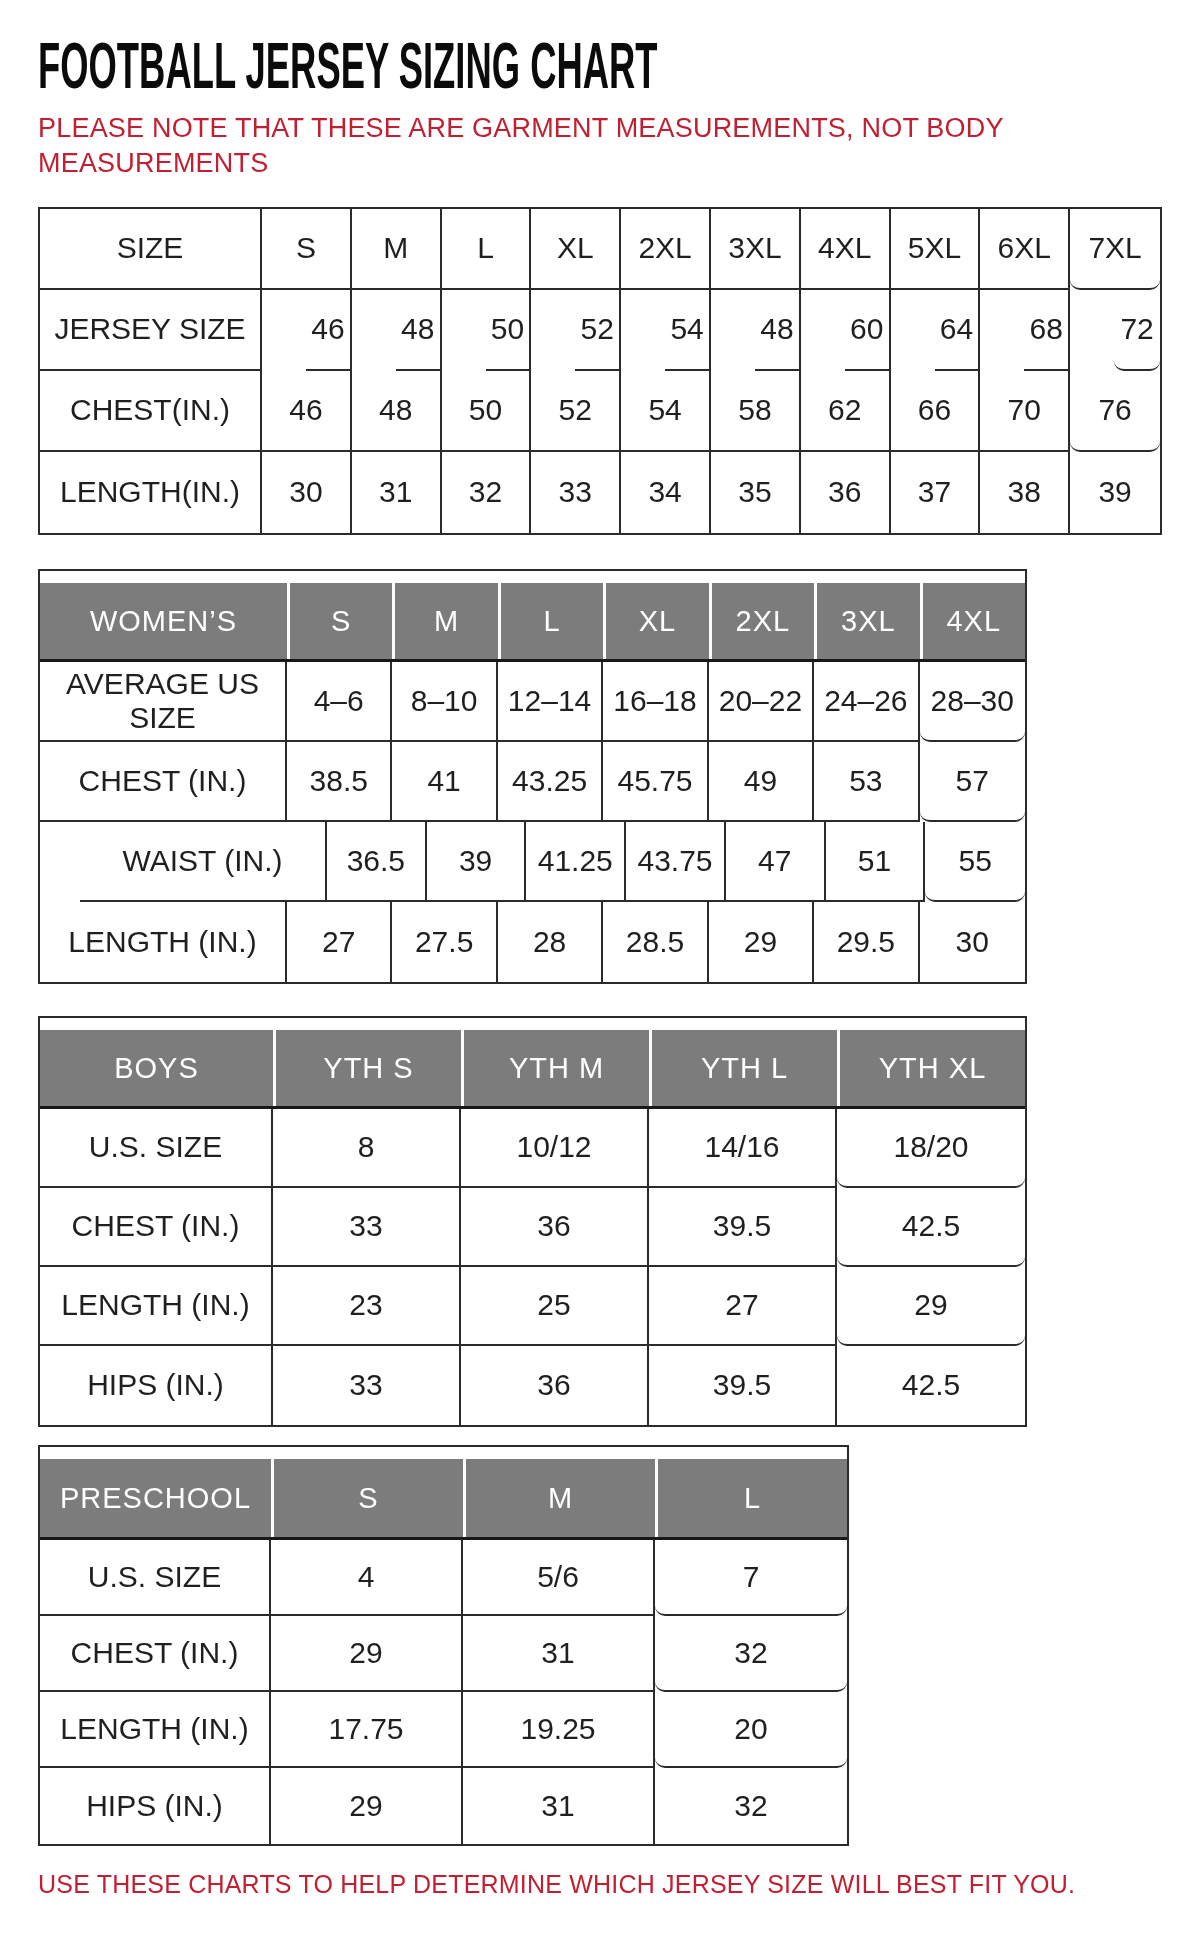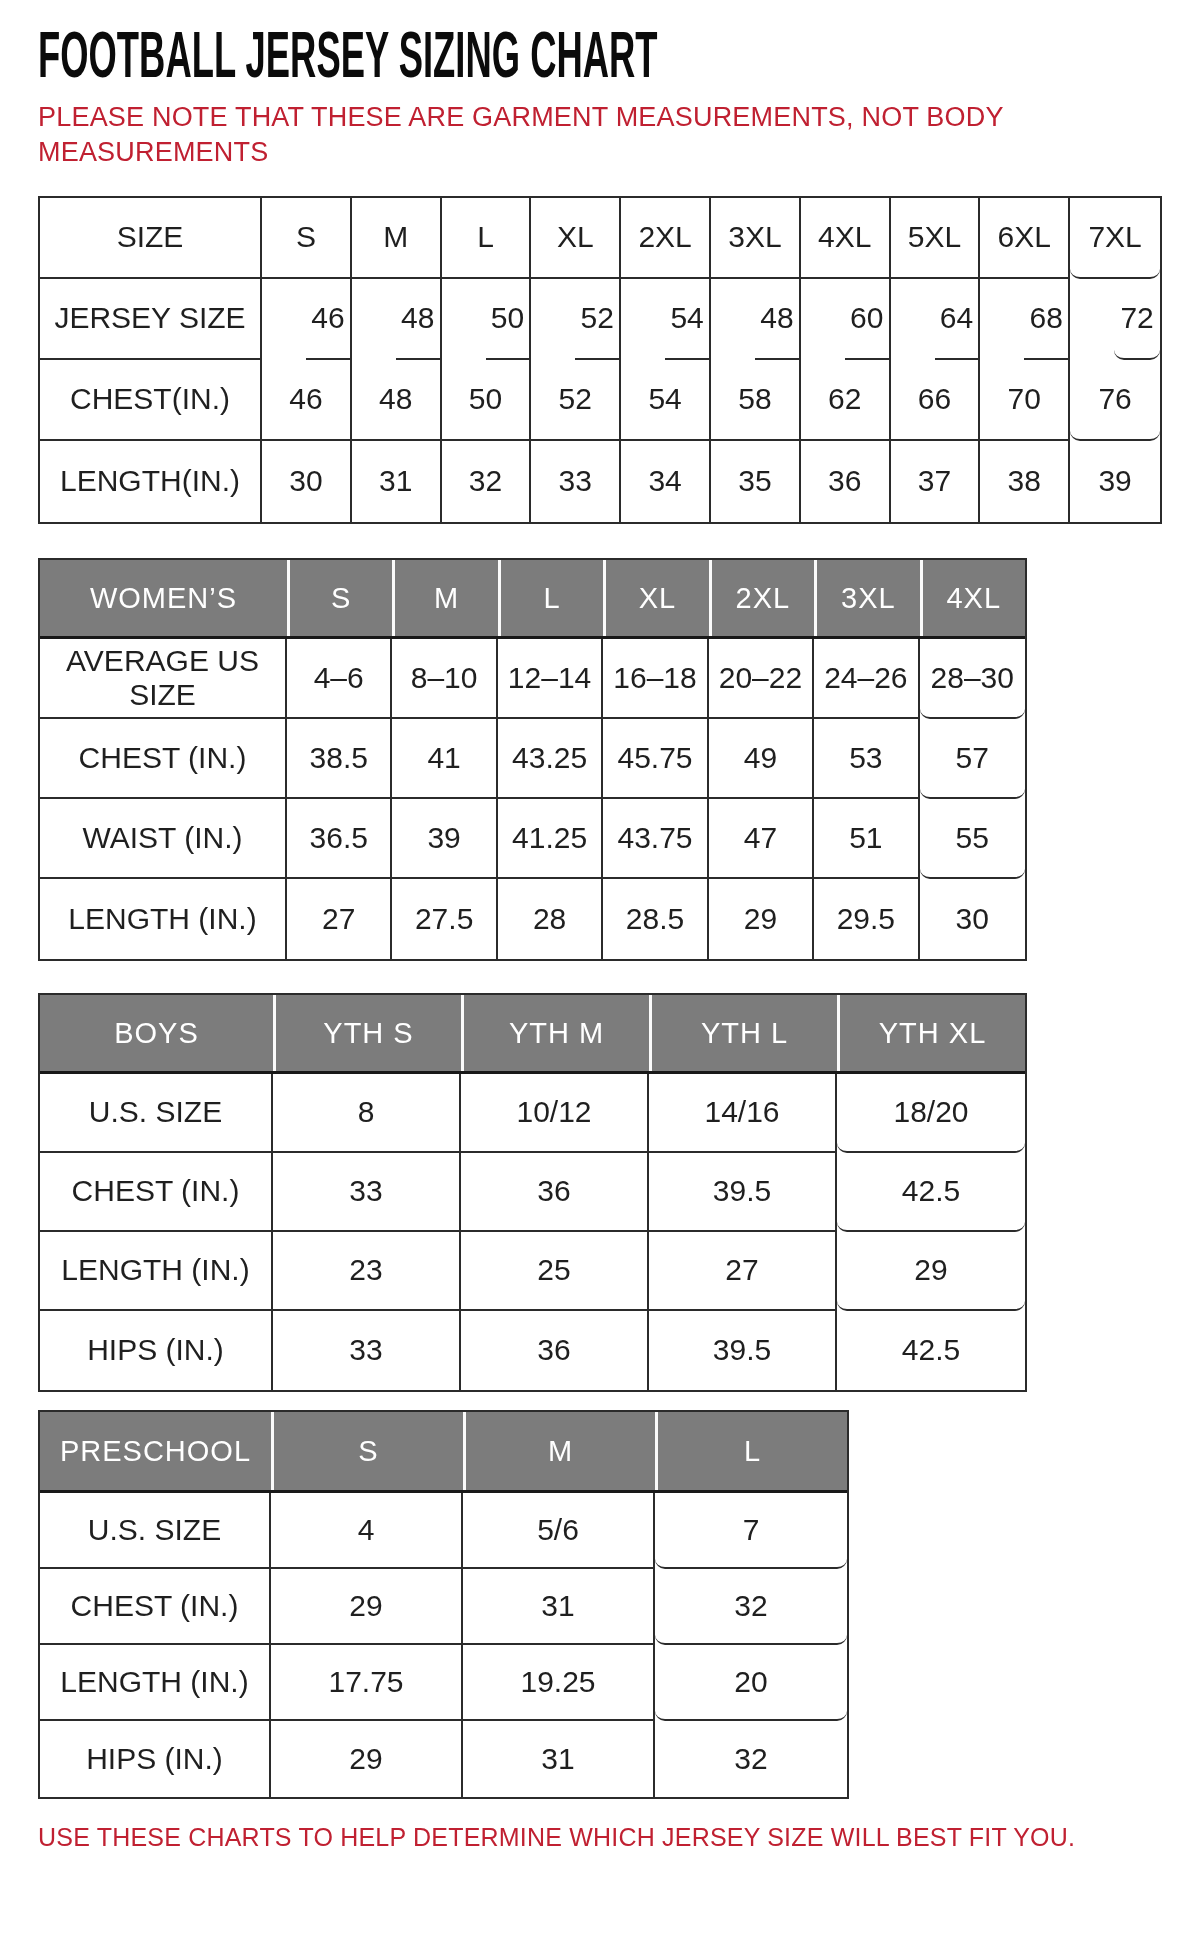--- a/index.html
+++ b/index.html
@@ -3,21 +3,21 @@
 <meta charset="utf-8">
 <style>
   html, body { margin: 0; padding: 0; background: #ffffff; }
   body {
     width: 1200px; height: 1942px;
     box-sizing: border-box;
     font-family: "Liberation Sans", sans-serif;
     color: #1f1f1f;
     overflow: hidden;
   }
-  .page { padding: 22px 38px 0 38px; }
+  .page { padding: 33px 38px 0 38px; }
 
   
   .title {
     margin: 0 0 0 0;
     height: 64px;
     overflow: visible;
   }
   .title span {
     display: inline-block;
     font-size: 65px;
@@ -49,20 +49,21 @@
   .grid > div { min-width: 0; }
 
   .hrow { border-bottom: 3px solid #181818; }
   .hcell {
     height: var(--hh);
     background: #7c7c7c;
     color: #ffffff;
     display: flex; align-items: center; justify-content: center;
     font-size: 29px;
     letter-spacing: 1px;
+    margin-top: 12px;
   }
   .hcell + .hcell { border-left: 3px solid #fbfbfb; }
 
   .banner {
     height: var(--hh);
     background: #7c7c7c;
     color: #ffffff;
     display: flex; align-items: center; justify-content: center;
     font-size: 31px;
     letter-spacing: 2.5px;
@@ -184,21 +185,21 @@
         <div class="grid brow" style="grid-template-columns: var(--labelw) repeat(7, 1fr);">
           <div class="bcell">CHEST (IN.)</div>
           <div class="bcell">38.5</div>
           <div class="bcell">41</div>
           <div class="bcell">43.25</div>
           <div class="bcell">45.75</div>
           <div class="bcell">49</div>
           <div class="bcell">53</div>
           <div class="bcell">57</div>
         </div>
-        <div class="grid brow" style="grid-template-columns: var(--labelw) repeat(7, 1fr);">
+        <div class="grid brow" style="grid-template-columns: var(--labelw) repeat(7, 1fr); margin-left: 40px;">
           <div class="bcell">WAIST (IN.)</div>
           <div class="bcell">36.5</div>
           <div class="bcell">39</div>
           <div class="bcell">41.25</div>
           <div class="bcell">43.75</div>
           <div class="bcell">47</div>
           <div class="bcell">51</div>
           <div class="bcell">55</div>
         </div>
         <div class="grid brow" style="grid-template-columns: var(--labelw) repeat(7, 1fr);">

